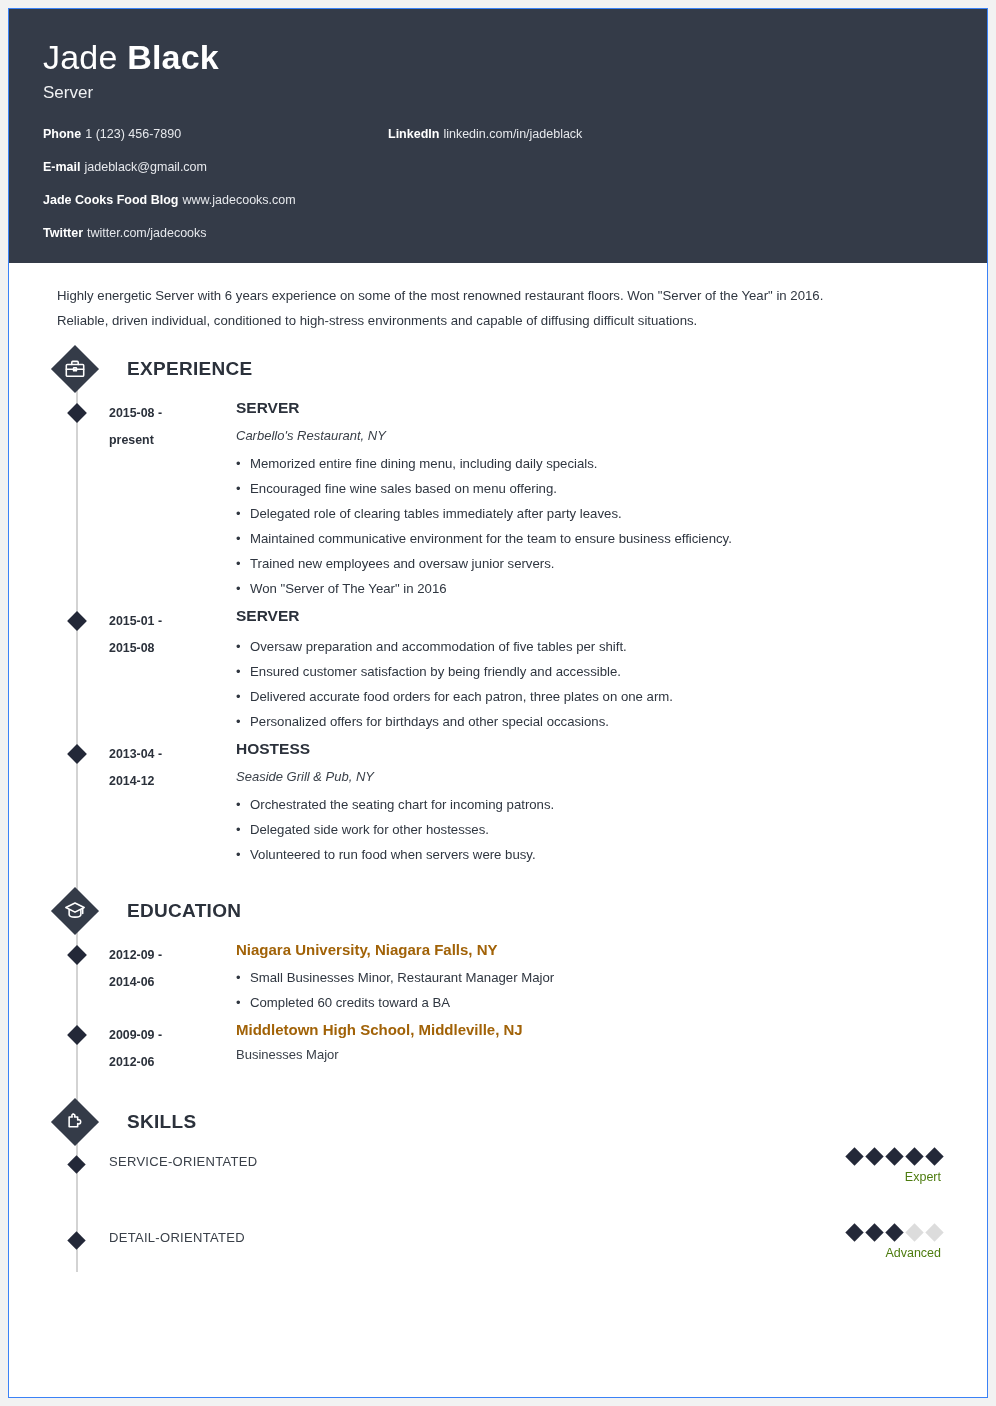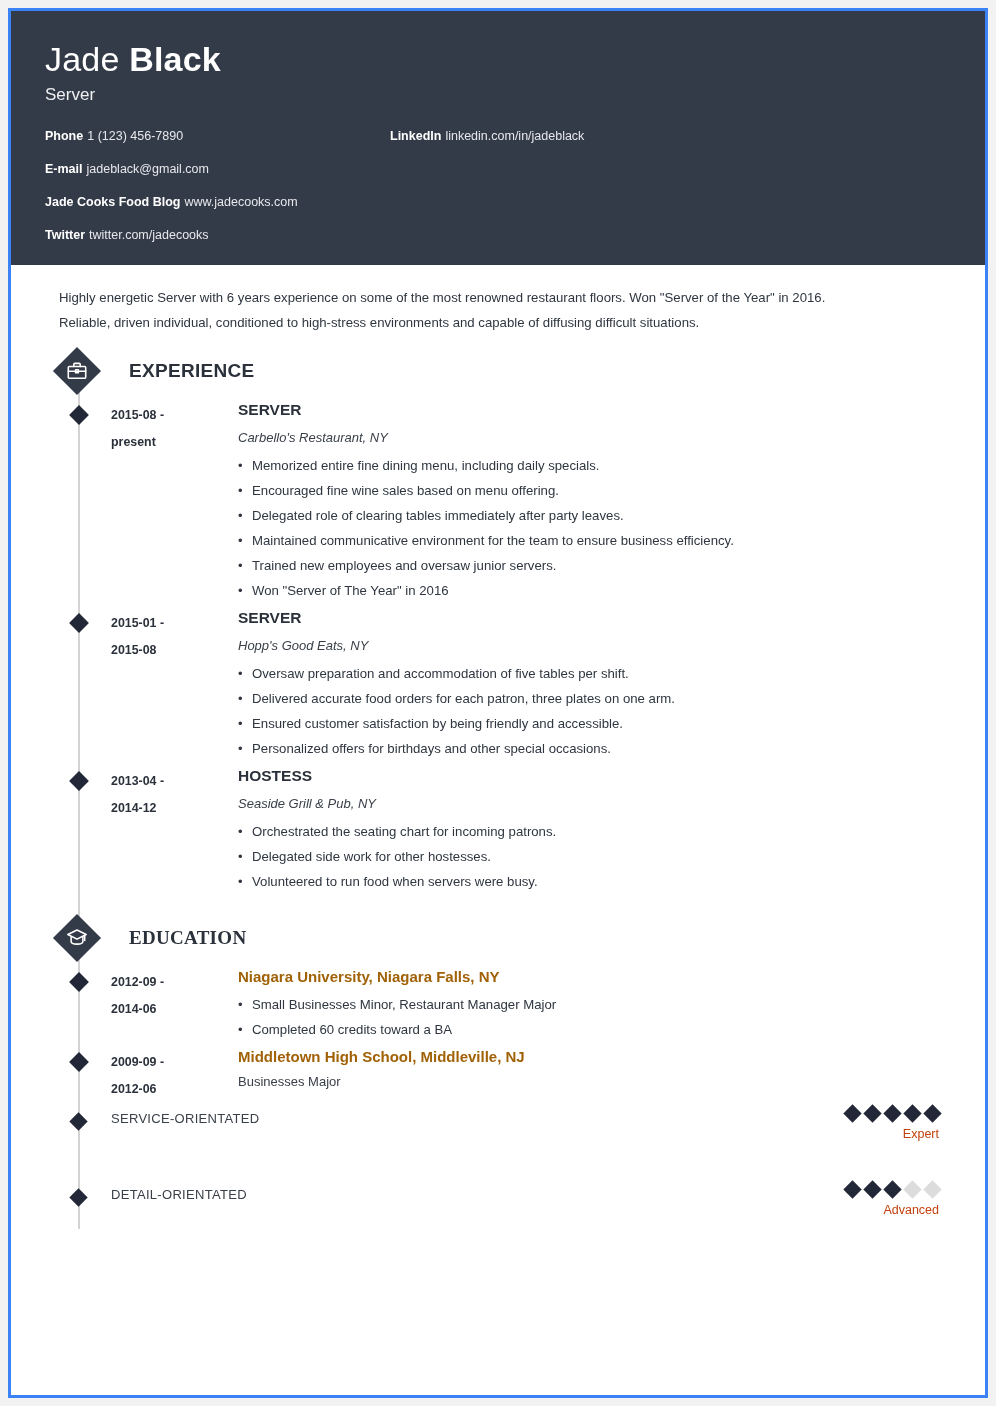--- a/index.html
+++ b/index.html
@@ -21,21 +21,21 @@
     height: 1406px;
     box-sizing: border-box;
     padding: 8px 8px 8px 8px;
     background: #f2f2f2;
   }
   .sheet {
     position: relative;
     width: 980px;
     height: 1390px;
     background: #ffffff;
-    border: 3px solid #3b82f6;
+    border: 1px solid #3b82f6;
     box-sizing: border-box;
     overflow: hidden;
   }
 
   
   .header {
     background: #343b48;
     color: #ffffff;
     padding: 26px 34px 22px 34px;
     box-sizing: border-box;
@@ -283,21 +283,21 @@
     height: 13px;
     transform: rotate(45deg);
     background: #232838;
     margin-left: 7px;
     vertical-align: middle;
   }
   .pip.off { background: #dcdcdc; }
   .level {
     font-size: 12.5px;
     line-height: 16px;
-    color: #c2410c;
+    color: #4d7c0f;
   }
 </style>
 </head>
 <body>
 
 <div class="page">
 <div class="sheet">
 
   <div class="header">
     <div class="name">
@@ -375,25 +375,24 @@
 
       <div class="entry">
         <div class="marker"></div>
         <div class="entry-inner">
           <div class="dates">
             <div>2015-01 -</div>
             <div>2015-08</div>
           </div>
           <div class="entry-main">
             <div class="role">SERVER</div>
-            <div class="org">Hopp's Good Eats, NY</div>
             <ul class="bullets">
               <li>Oversaw preparation and accommodation of five tables per shift.</li>
+              <li>Ensured customer satisfaction by being friendly and accessible.</li>
               <li>Delivered accurate food orders for each patron, three plates on one arm.</li>
-              <li>Ensured customer satisfaction by being friendly and accessible.</li>
               <li>Personalized offers for birthdays and other special occasions.</li>
             </ul>
           </div>
         </div>
       </div>
 
       <div class="entry">
         <div class="marker"></div>
         <div class="entry-inner">
           <div class="dates">
@@ -405,21 +404,21 @@
             <div class="org">Seaside Grill &amp; Pub, NY</div>
             <ul class="bullets">
               <li>Orchestrated the seating chart for incoming patrons.</li>
               <li>Delegated side work for other hostesses.</li>
               <li>Volunteered to run food when servers were busy.</li>
             </ul>
           </div>
         </div>
       </div>
 
-      <div class="section-head" style="margin-top:22px;font-family:Liberation Serif, serif;">
+      <div class="section-head" style="margin-top:22px;">
         <div class="diamond-badge">
           <div class="rot"></div>
           <svg viewBox="0 0 24 24" fill="none" stroke="#ffffff" stroke-width="1.7" stroke-linecap="round" stroke-linejoin="round">
             <path d="M12 3.2L22 8.2l-10 5-10-5z"></path>
             <path d="M5.6 10.6v5.2c0 1.6 2.9 2.9 6.4 2.9s6.4-1.3 6.4-2.9v-5.2"></path>
             <path d="M20.4 9.3v5.4"></path>
           </svg>
         </div>
         <div class="section-title">EDUCATION</div>
       </div>
@@ -448,20 +447,29 @@
             <div>2009-09 -</div>
             <div>2012-06</div>
           </div>
           <div class="entry-main">
             <div class="edu-title">Middletown High School, Middleville, NJ</div>
             <div class="plain-sub">Businesses Major</div>
           </div>
         </div>
       </div>
 
+      <div class="section-head" style="margin-top:24px;">
+        <div class="diamond-badge">
+          <div class="rot"></div>
+          <svg viewBox="0 0 24 24" fill="none" stroke="#ffffff" stroke-width="1.7" stroke-linecap="round" stroke-linejoin="round">
+            <path d="M9.6 3.2c1.3 0 2.3.9 2.3 2 0 .5-.2.9-.4 1.3h3.4v3.4c.4-.3.8-.4 1.3-.4 1.1 0 2 1 2 2.3s-.9 2.3-2 2.3c-.5 0-.9-.2-1.3-.4v3.4H5.6V6.5h3.4c-.3-.4-.4-.8-.4-1.3 0-1.1.9-2 2-2z"></path>
+          </svg>
+        </div>
+        <div class="section-title">SKILLS</div>
+      </div>
 
       <div class="skill-row">
         <div class="marker"></div>
         <div class="skill-inner">
           <div class="skill-name">SERVICE-ORIENTATED</div>
           <div class="skill-rate">
             <div class="pips">
               <span class="pip"></span>
               <span class="pip"></span>
               <span class="pip"></span>

